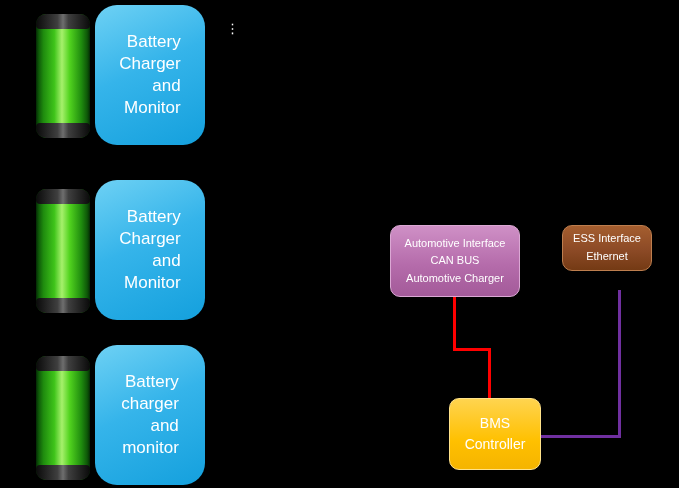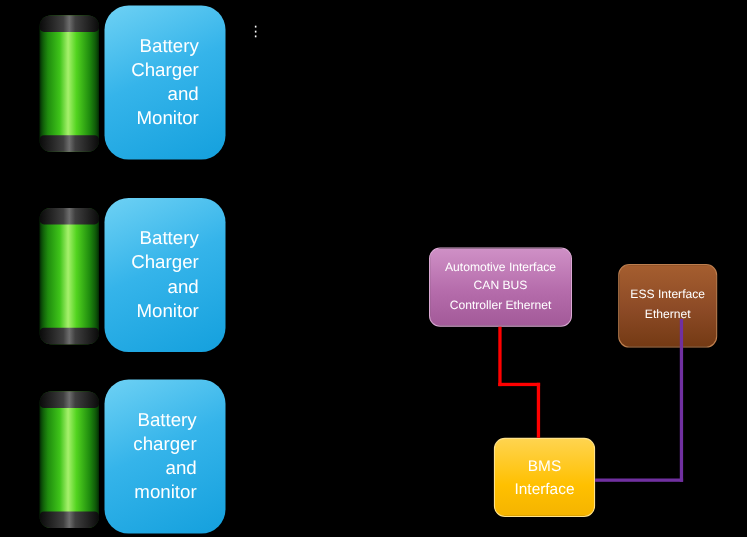--- a/index.html
+++ b/index.html
@@ -79,21 +79,21 @@
     text-align: center;
     white-space: pre-line;
   }
   .box-automotive {
     left: 390px; top: 225px; width: 130px; height: 72px;
     font-size: 11px; line-height: 1.6;
     background: linear-gradient(180deg, #cf90c6 0%, #b56cab 55%, #a35a99 100%);
     border: 1px solid #dba8d4;
   }
   .box-ess {
-    left: 562px; top: 240px; width: 90px; height: 76px;
+    left: 562px; top: 225px; width: 90px; height: 46px;
     font-size: 11px; line-height: 1.6;
     background: linear-gradient(180deg, #a55e2f 0%, #8c4a26 55%, #743a14 100%);
     border: 1px solid #bd7e4e;
   }
   .box-bms {
     left: 449px; top: 398px; width: 92px; height: 72px;
     font-size: 14px; line-height: 1.5;
     background: linear-gradient(180deg, #ffd44f 0%, #ffc000 60%, #f5b400 100%);
     border: 1px solid #ffe28a;
   }
@@ -145,31 +145,31 @@
 charger
 and
 monitor</span>
   </div>
 
   <div class="ellipsis">⋮</div>
 
   <div class="box box-automotive">
     <span>Automotive  Interface
 CAN BUS
-Controller Ethernet</span>
+Automotive Charger</span>
   </div>
 
   <div class="box box-ess">
     <span>ESS Interface
 Ethernet</span>
   </div>
 
   <div class="box box-bms">
     <span>BMS
-Interface</span>
+Controller</span>
   </div>
 
   <div class="seg red red-v1"></div>
   <div class="seg red red-h1"></div>
   <div class="seg red red-v2"></div>
 
   <div class="seg purple purple-v1"></div>
   <div class="seg purple purple-h1"></div>
 
 </div>

